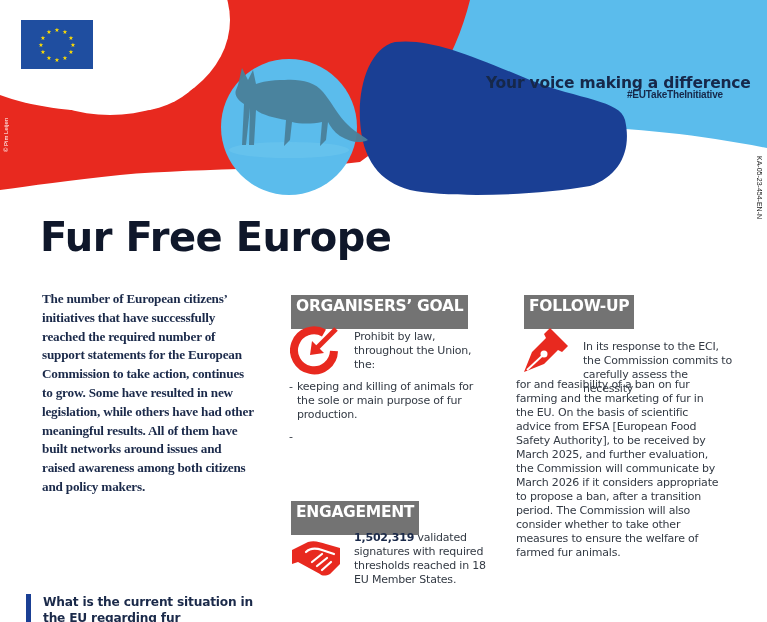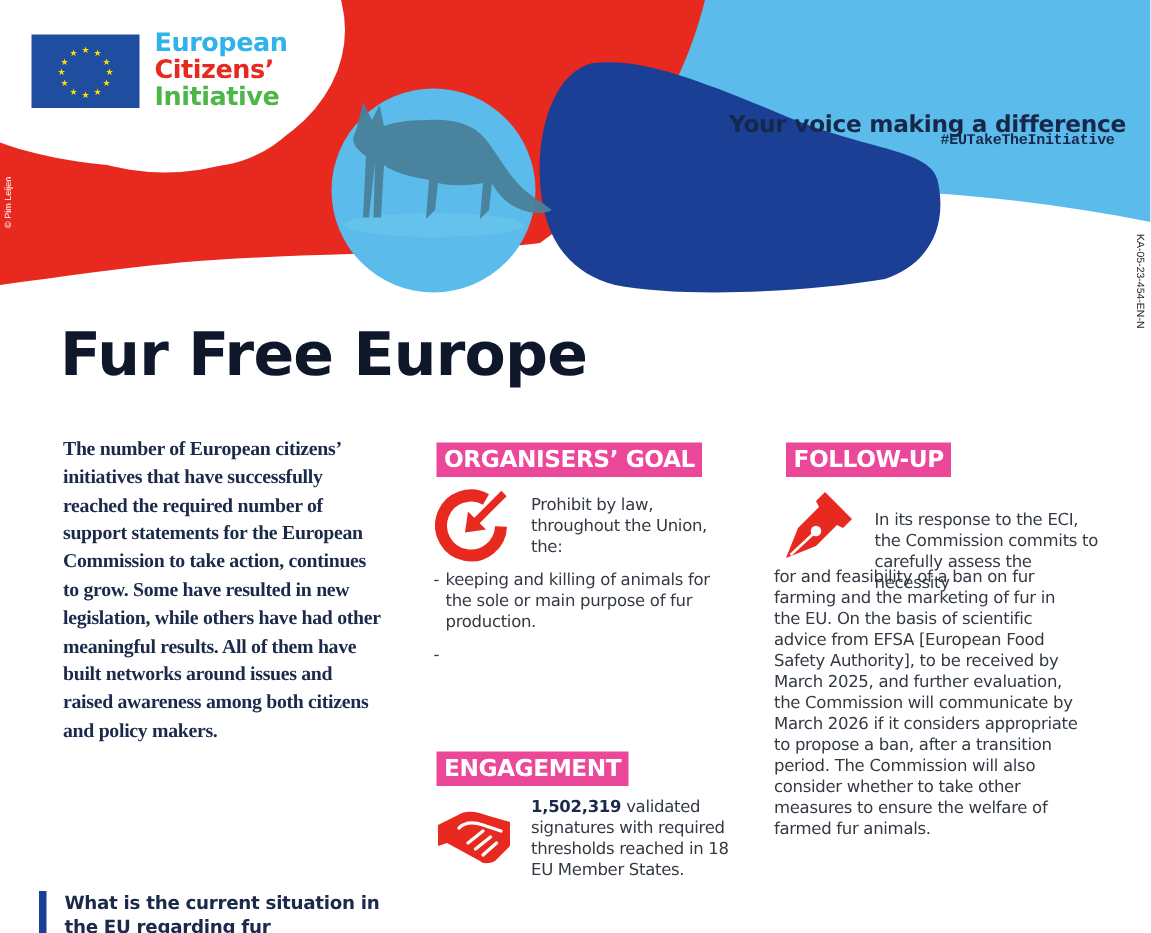--- a/index.html
+++ b/index.html
@@ -10,32 +10,32 @@
 
     .logo { position: absolute; left: 21px; top: 20px; display: flex; align-items: center; }
     .eu-flag { width: 72px; height: 49px; background: #1f4ea0; position: relative; }
     .eu-flag svg { position: absolute; left: 0; top: 0; }
     .logo-text { margin-left: 10px; font-weight: bold; font-size: 17px; line-height: 18px; font-family: "DejaVu Sans", sans-serif; letter-spacing: -0.3px; }
     .logo-text .l1 { color: #2fb3e8; display: block; }
     .logo-text .l2 { color: #e8291f; display: block; }
     .logo-text .l3 { color: #4cb748; display: block; }
 
     .tagline { position: absolute; left: 486px; top: 36px; font-family: "DejaVu Sans", sans-serif; font-weight: bold; font-size: 15.5px; color: #16284a; letter-spacing: -0.2px; margin-top: 38px; }
-    .hashtag { position: absolute; left: 627px; top: 89px; font-family: Liberation Mono, monospace; font-weight: bold; font-size: 10px; color: #16284a; letter-spacing: -0.2px; }
+    .hashtag { position: absolute; left: 627px; top: 89px; font-family: Liberation Sans, sans-serif; font-weight: bold; font-size: 10px; color: #16284a; letter-spacing: -0.2px; }
 
     .credit { position: absolute; left: 3px; top: 152px; transform-origin: left top; transform: rotate(-90deg); font-size: 6px; color: #ffffff; white-space: nowrap; }
     .catalog { position: absolute; left: 763px; top: 156px; transform-origin: left top; transform: rotate(90deg); font-size: 7px; color: #222; white-space: nowrap; }
 
     .page-title { position: absolute; left: 40px; top: 214px; font-family: "DejaVu Sans", sans-serif; font-weight: bold; font-size: 40px; color: #0f172a; letter-spacing: -0.5px; }
 
     .intro { position: absolute; left: 42px; top: 290px; width: 215px; font-family: Liberation Serif, serif; font-weight: bold; font-size: 13.2px; line-height: 18.8px; color: #1b2a4a; letter-spacing: -0.2px; }
 
     .question { position: absolute; left: 26px; top: 594px; padding-left: 12px; border-left: 5px solid #1a3f94; font-family: "DejaVu Sans", sans-serif; font-weight: bold; font-size: 12.2px; line-height: 16px; color: #1b2a4a; width: 240px; letter-spacing: -0.2px; }
 
-    .section-title { position: absolute; background: #ec4899; color: #ffffff; font-family: "DejaVu Sans", sans-serif; font-weight: bold; font-size: 15.5px; padding: 1px 5px 1px 5px; line-height: 21px; letter-spacing: -0.3px; }
+    .section-title { position: absolute; background: #737373; color: #ffffff; font-family: "DejaVu Sans", sans-serif; font-weight: bold; font-size: 15.5px; padding: 1px 5px 12px 5px; line-height: 21px; letter-spacing: -0.3px; }
 
     .body-text { position: absolute; font-family: "DejaVu Sans", sans-serif; font-size: 11px; line-height: 14px; color: #333a44; letter-spacing: -0.2px; }
 
     .goal-title { left: 291px; top: 295px; }
     .goal-icon { position: absolute; left: 290px; top: 323px; width: 52px; height: 52px; }
     .goal-lead { left: 354px; top: 330px; width: 120px; }
     .goal-items { left: 289px; top: 380px; width: 190px; }
     .goal-items .it { position: relative; padding-left: 8px; margin-bottom: 8px; }
     .goal-items .it .dash { position: absolute; left: 0; top: 0; }
 
@@ -84,25 +84,20 @@
         <text x="44" y="40">★</text>
         <text x="36" y="42">★</text>
         <text x="28" y="40">★</text>
         <text x="22" y="34">★</text>
         <text x="20" y="27">★</text>
         <text x="22" y="20">★</text>
         <text x="28" y="14">★</text>
       </g>
     </svg>
   </div>
-  <div class="logo-text">
-    <span class="l1">European</span>
-    <span class="l2">Citizens’</span>
-    <span class="l3">Initiative</span>
-  </div>
 </div>
 
 <div class="tagline">Your voice making a difference</div>
 <div class="hashtag">#EUTakeTheInitiative</div>
 <div class="credit">© Pim Leijen</div>
 <div class="catalog">KA-05-23-454-EN-N</div>
 
 <h1 class="page-title">Fur Free Europe</h1>
 
 <p class="intro">The number of European citizens’ initiatives that have successfully reached the required number of support statements for the European Commission to take action, continues to grow. Some have resulted in new legislation, while others have had other meaningful results. All of them have built networks around issues and raised awareness among both citizens and policy makers.</p>

